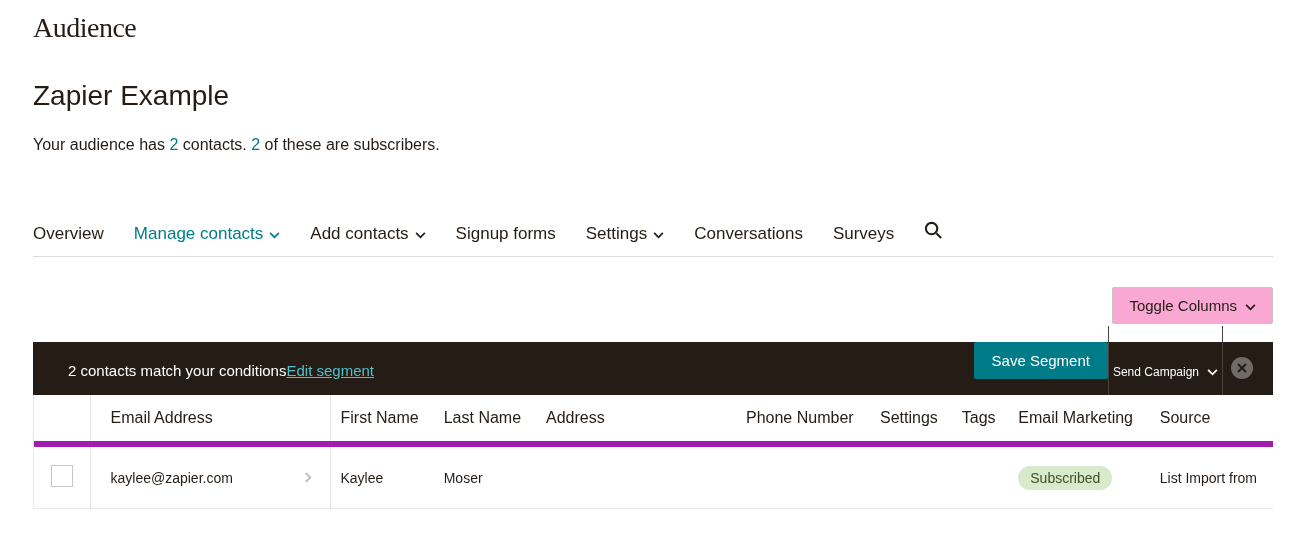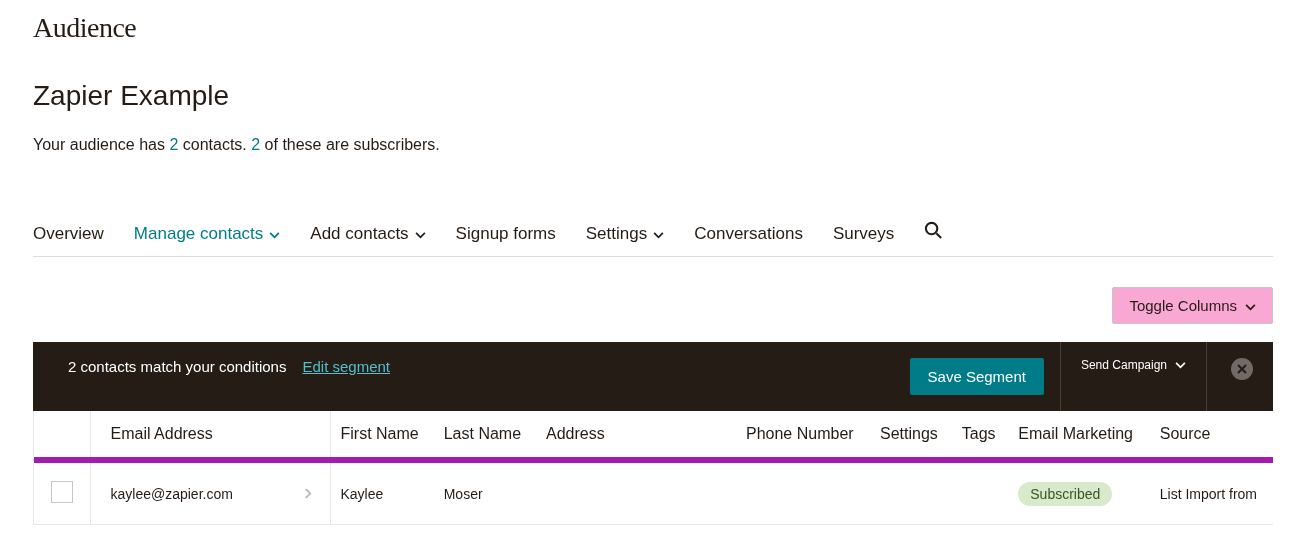--- a/index.html
+++ b/index.html
@@ -89,24 +89,24 @@
       font-size: 15px;
       font-weight: 500;
       cursor: pointer;
       color: #241c15;
       border-radius: 2px;
     }
     .segment-bar {
       background: #241c15;
       color: #fff;
       display: flex;
-      align-items: flex-start;
-      padding: 16px 20px 16px 35px;
+      align-items: flex-end;
+      padding: 0 20px 16px 35px;
       margin-top: 18px;
-      gap: 16px;
+      gap: 0;
     }
     .match-text {
       font-size: 15px;
     }
     .edit-link {
       color: #52bfcb;
       text-decoration: underline;
       font-size: 15px;
       cursor: pointer;
     }

